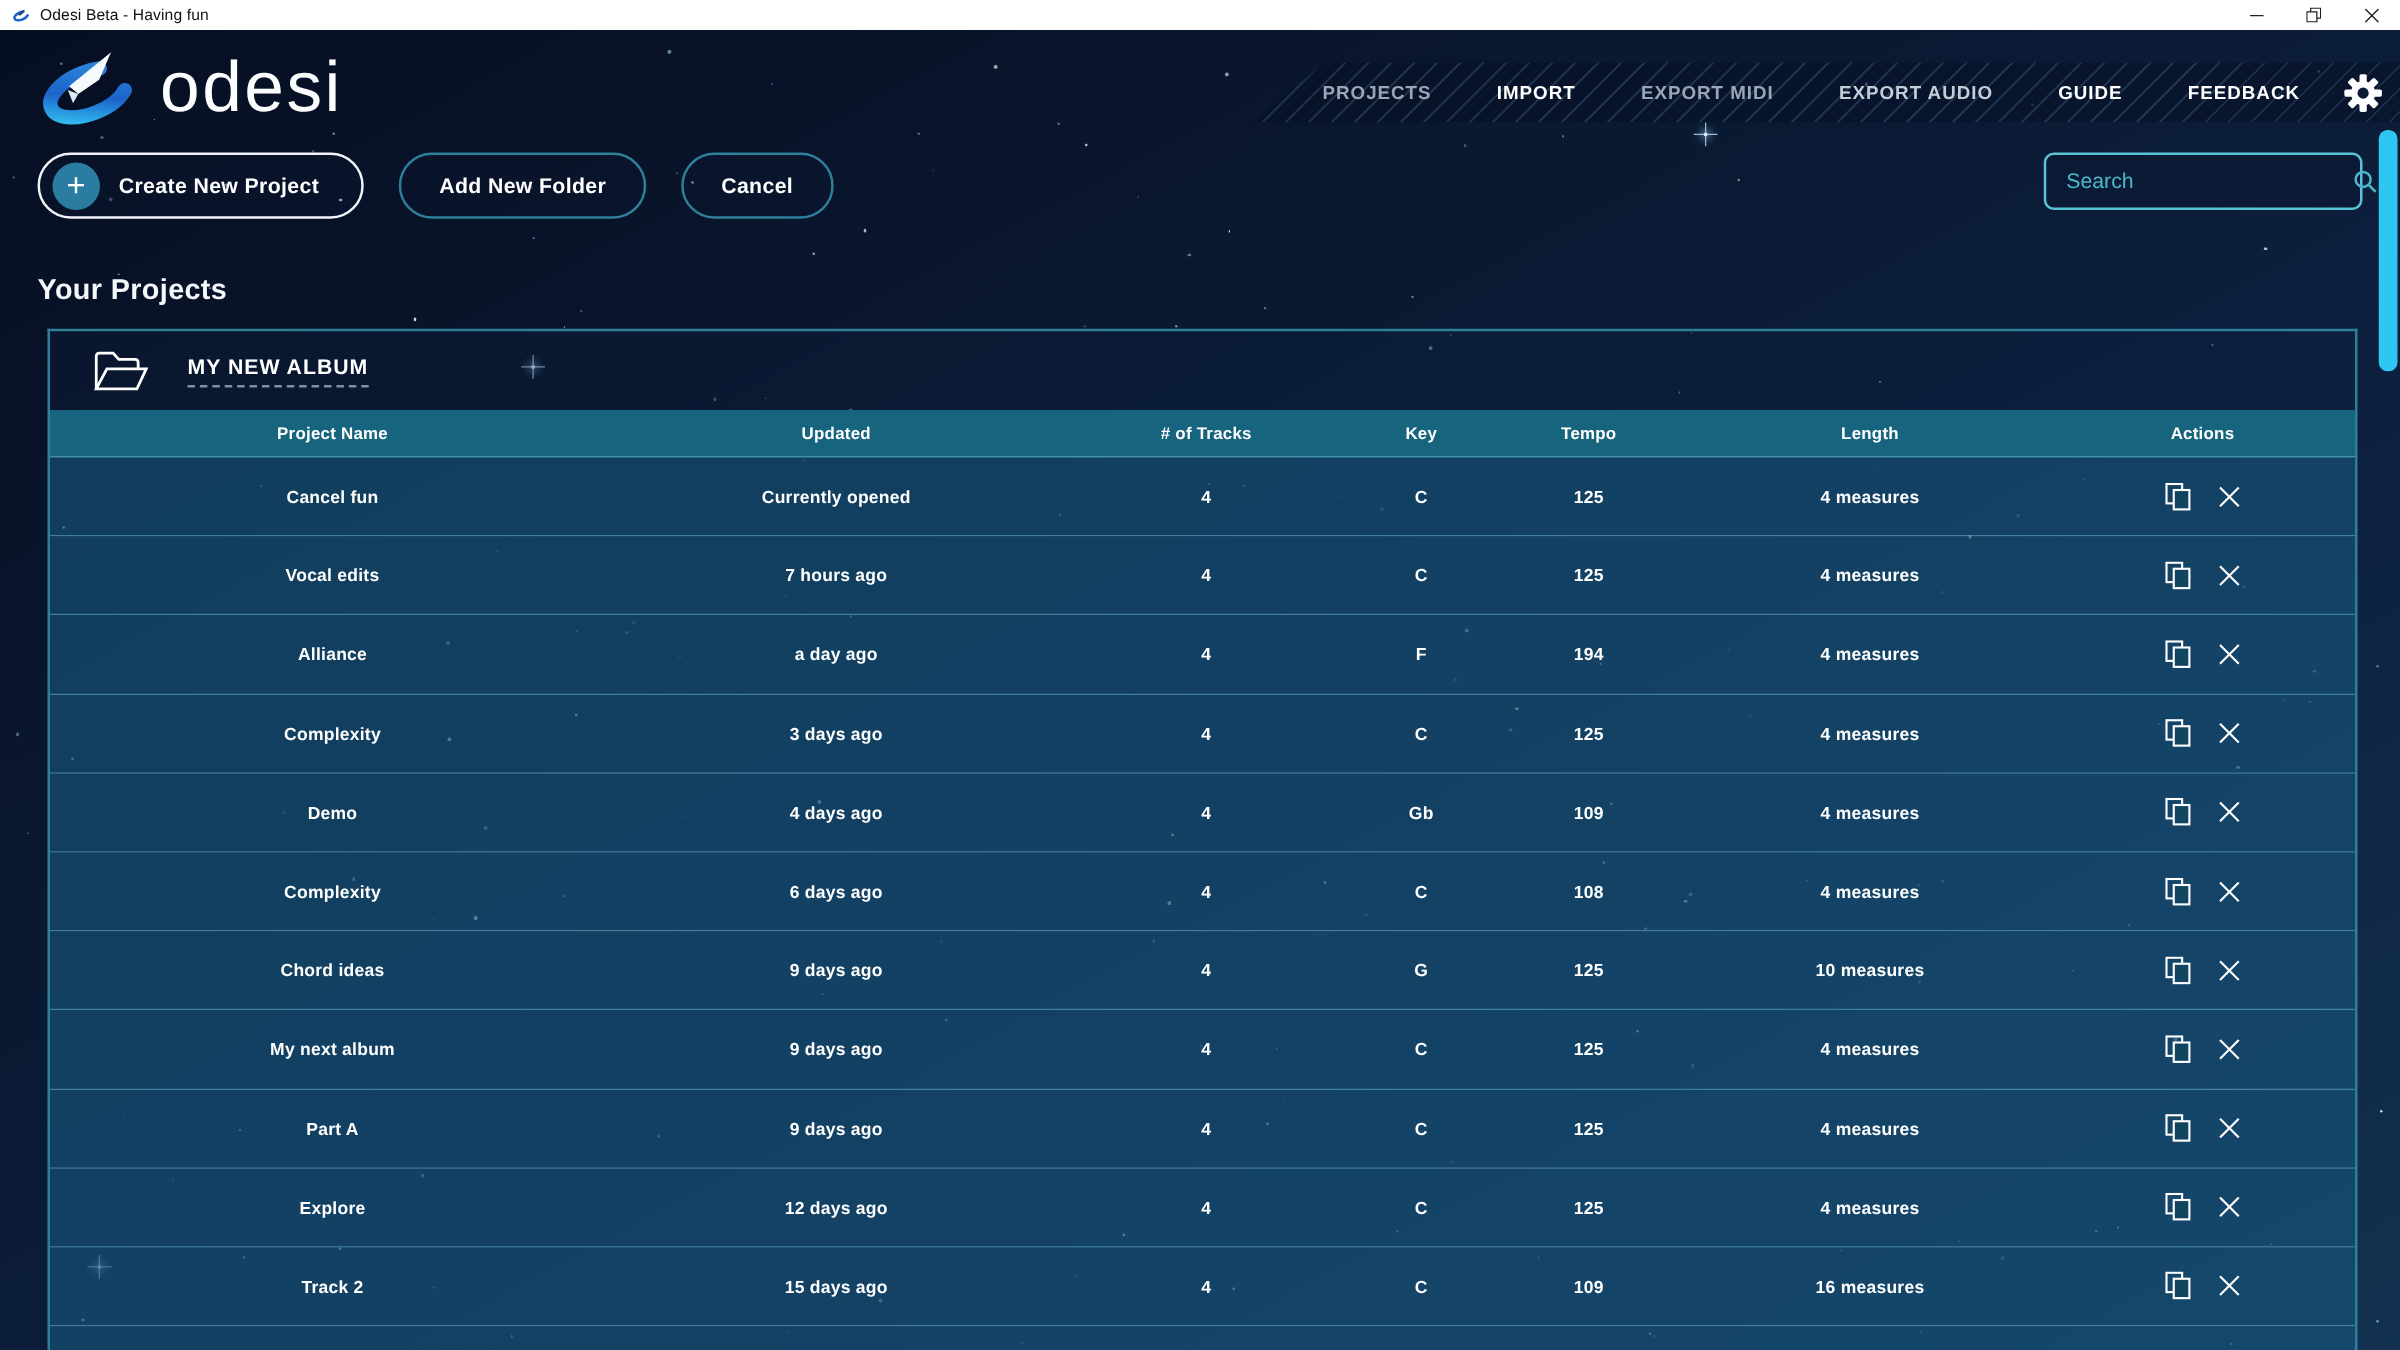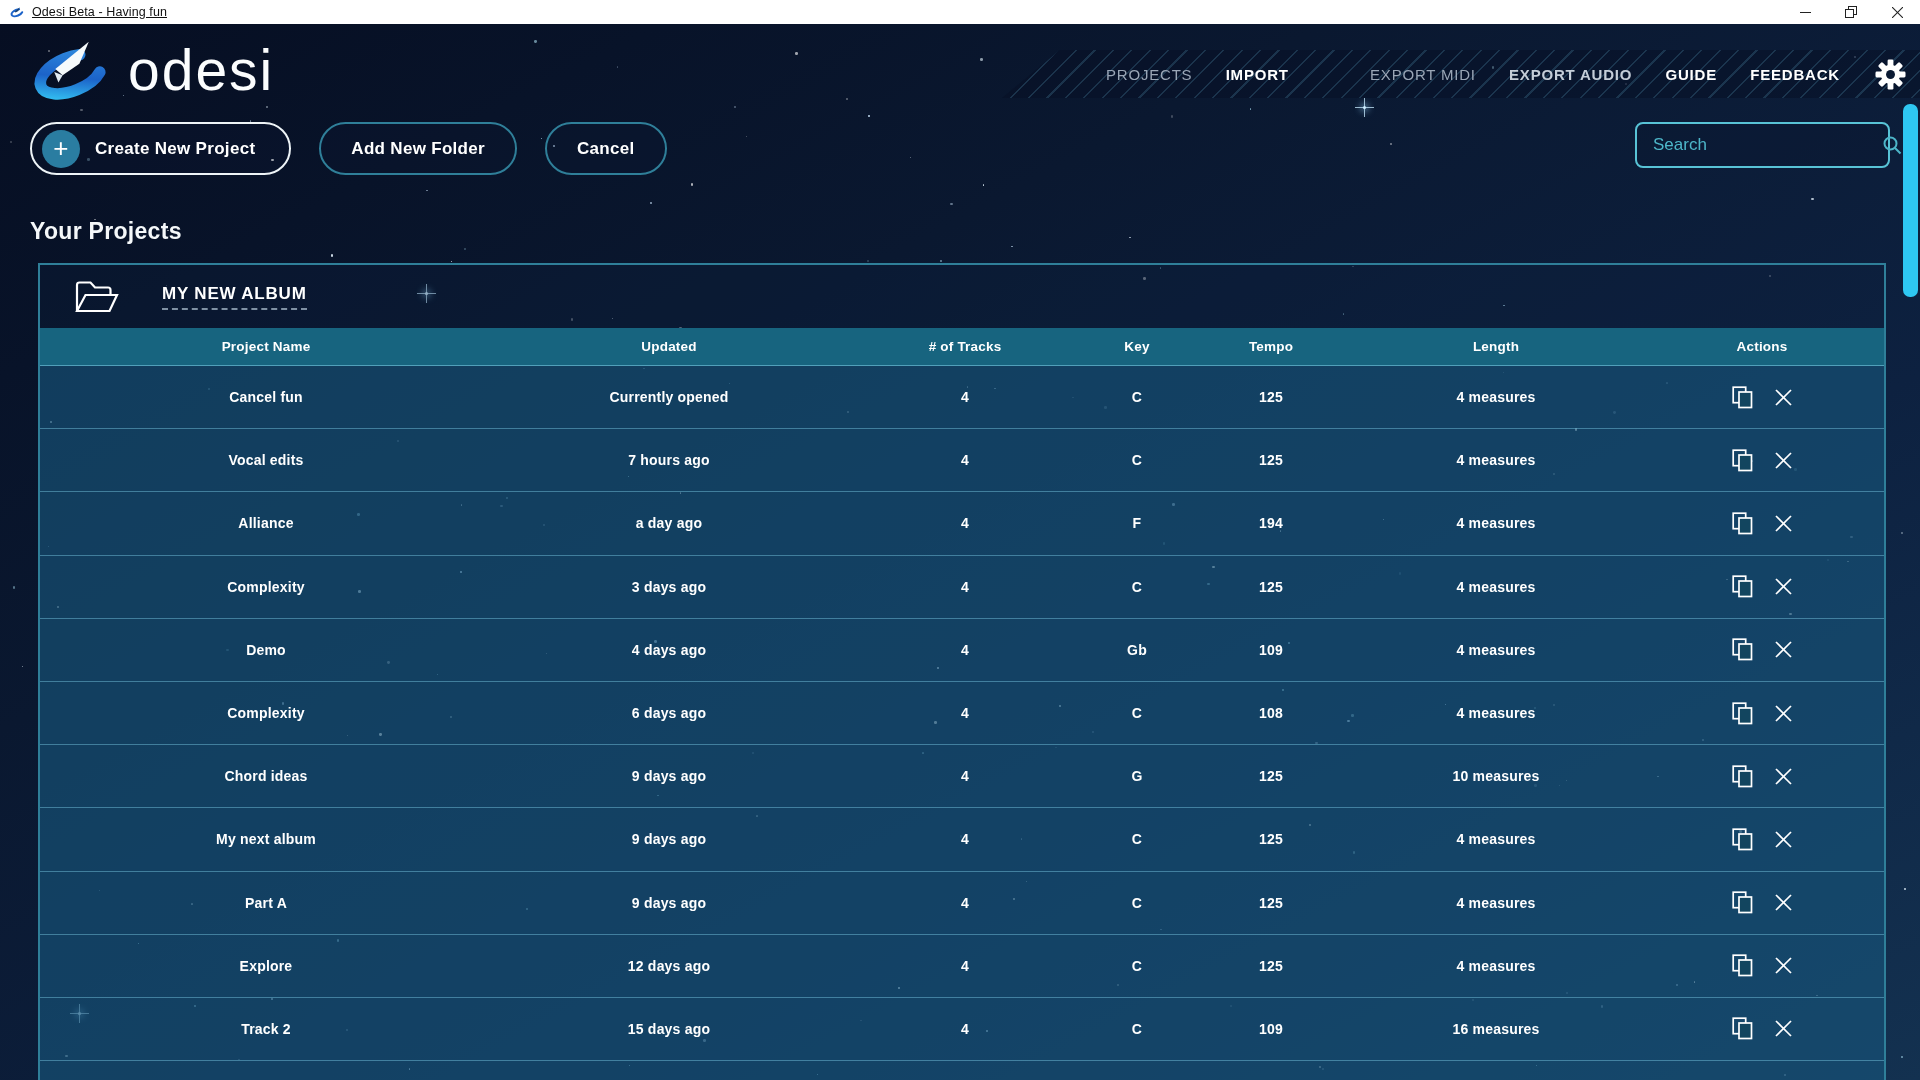--- a/index.html
+++ b/index.html
@@ -4,21 +4,21 @@
 <style>
   * { margin:0; padding:0; box-sizing:border-box; }
   html,body { width:1920px; height:1080px; overflow:hidden; background:#000;
               font-family:"Liberation Sans", sans-serif; }
   .screen { position:relative; width:1920px; height:1080px; overflow:hidden; }
 
   
   .titlebar { position:absolute; top:0; left:0; right:0; height:24px; background:#ffffff;
               display:flex; align-items:center; z-index:50; }
   .titlebar .tb-icon { width:16px; height:14px; margin:0 7px 0 9px; }
-  .titlebar .tb-title { font-size:12.5px; color:#111; letter-spacing:.1px;text-decoration:underline; }
+  .titlebar .tb-title { font-size:12.5px; color:#111; letter-spacing:.1px; }
   .tb-controls { margin-left:auto; display:flex; height:100%; }
   .tb-btn { width:46px; height:100%; display:flex; align-items:center; justify-content:center;
             cursor:default; }
   .tb-btn svg { display:block; }
 
   
   .app { position:absolute; top:24px; left:0; right:0; bottom:0;
          background:linear-gradient(152deg,#060e22 0%,#0a1830 34%,#0d2140 66%,#133150 100%); }
   .stars { position:absolute; inset:0; z-index:0; pointer-events:none; }
   .star { position:absolute; border-radius:50%; }
@@ -36,21 +36,21 @@
   
   .nav-band { position:absolute; left:1002px; right:0; top:26px; height:48px; z-index:4;
               background:
                 repeating-linear-gradient(135deg, rgba(100,180,212,.20) 0 1.6px, transparent 1.6px 13px),
                 rgba(8,17,38,.55);
               clip-path:polygon(58px 0,100% 0,100% 100%,0 100%); }
   .nav-items { position:absolute; left:1058px; right:80px; top:26px; height:48px; z-index:5;
                display:flex; align-items:center; justify-content:space-between; }
   .nav-item { font-size:15px; font-weight:700; letter-spacing:.8px; color:#fff; cursor:pointer;
               white-space:nowrap; }
-  .nav-item.dim { color:var(--nav-dim,#9aa6b6); font-weight:400;margin-left:48px; }
+  .nav-item.dim { color:var(--nav-dim,#9aa6b6); font-weight:700; }
   .nav-item.semi { color:#c4cdd8; font-weight:600; }
   .gear { position:absolute; right:14px; top:35px; width:31px; height:31px; z-index:6; cursor:pointer; }
 
   
   .toolbar { position:absolute; left:30px; top:98px; display:flex; gap:28px; z-index:5; }
   .btn { height:53px; border-radius:27px; display:flex; align-items:center; justify-content:center;
          padding:0 30px; color:#fff; font-size:17px; font-weight:700; letter-spacing:.3px;
          border:2px solid var(--panel-border,#2f7f99); background:rgba(10,25,50,.25); cursor:pointer; }
   .btn-create { border-color:#eef4f7; padding:0 34px 0 10px; }
   .plus-circle { width:38px; height:38px; border-radius:50%; background:#2a7da1; color:#fff;
@@ -74,21 +74,21 @@
   
   .section-title { position:absolute; left:30px; top:194px; z-index:5; color:#f5f8fa;
                    font-size:23px; font-weight:700; letter-spacing:.3px; }
 
   
   .panel { position:absolute; left:38px; top:239px; width:1848px; bottom:0; z-index:3;
            border:2px solid var(--panel-border,#2f7f99); border-bottom:none;
            display:flex; flex-direction:column; background:rgba(12,32,62,.30); }
   .folder-header { height:63px; display:flex; align-items:center; padding-left:34px; cursor:pointer; }
   .folder-header svg { flex:0 0 auto; }
-  .folder-name { margin-left:42px; color:#fff; font-size:17px; font-weight:700; letter-spacing:.8px;
+  .folder-name { margin-left:30px; color:#fff; font-size:17px; font-weight:700; letter-spacing:.8px;
                  border-bottom:2px dashed rgba(205,225,240,.6); padding-bottom:4px; cursor:text; }
 
   .trow { display:grid; grid-template-columns:452px 354px 238px 106px 162px 288px 1fr;
           align-items:center; }
   .thead { height:38px; background:var(--table-header,#17647f);
            border-bottom:1px solid rgba(130,210,235,.55); }
   .thead .cell { color:#fff; font-size:13.5px; font-weight:600; text-align:center; letter-spacing:.2px; }
   .tbody-row { height:63.2px; background:rgba(26,100,140,.50);
                border-bottom:1px solid rgba(125,205,230,.45); cursor:pointer; }
   .tbody-row .cell { color:#fff; font-size:14px; font-weight:700; text-align:center; letter-spacing:.2px; }

